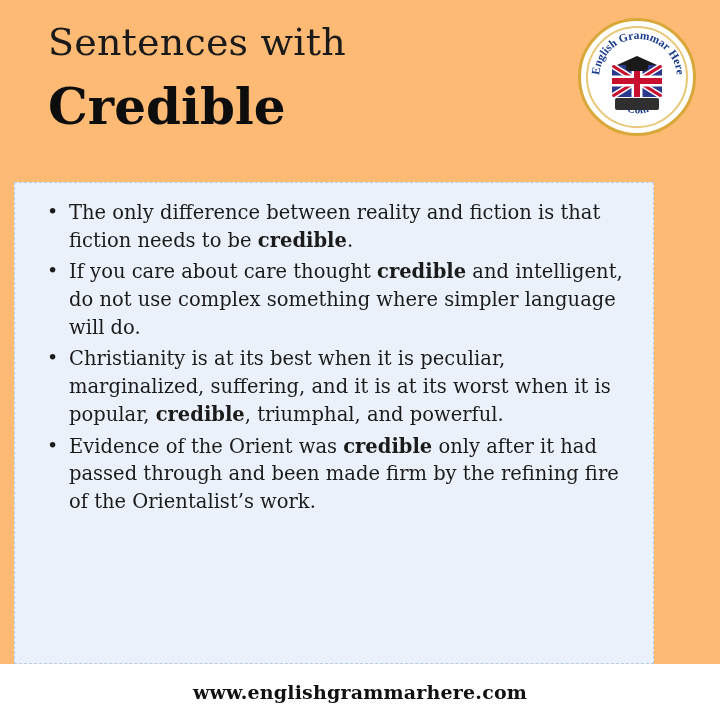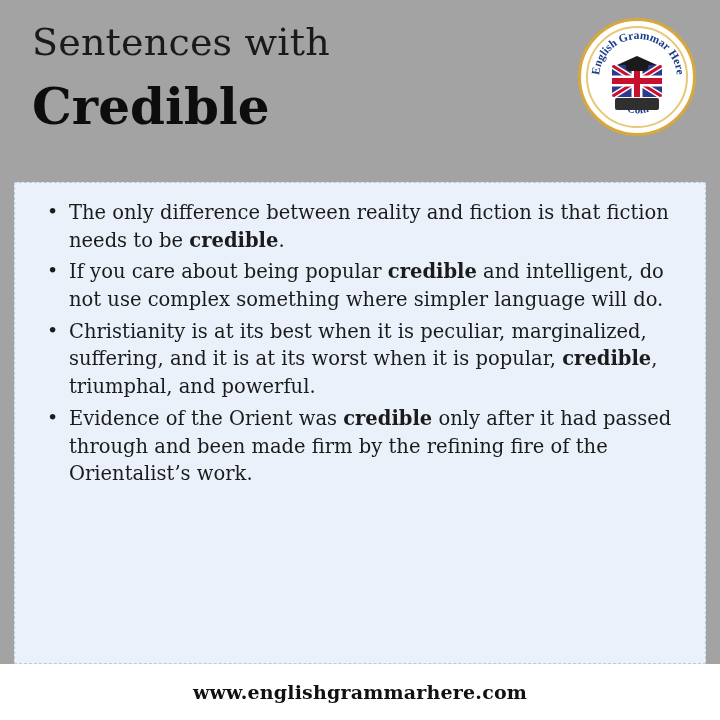--- a/index.html
+++ b/index.html
@@ -11,21 +11,22 @@
     height: 720px;
     background: #ffffff;
     font-family: "Liberation Sans", sans-serif;
     overflow: hidden;
   }
   .page {
     position: relative;
     width: 720px;
     height: 720px;
     box-sizing: border-box;
-    background: #a3a3a3;
+    background: #fdba74;
+    padding-left: 16px;
   }
 
   
   .header {
     position: relative;
     padding: 22px 24px 0 24px;
     height: 160px;
     box-sizing: border-box;
   }
   .title-block {
@@ -185,21 +186,21 @@
     background: #2f2f2f;
     border-radius: 2px;
     z-index: 4;
   }
 
   
   .card {
     position: absolute;
     left: 14px;
     top: 182px;
-    width: 692px;
+    width: 640px;
     height: 482px;
     box-sizing: border-box;
     background: #eaf1fa;
     border: 1px dashed #b9ccdf;
   }
   .list {
     margin: 0;
     padding: 16px 26px 16px 22px;
     list-style: none;
   }
@@ -286,21 +287,21 @@
           <div class="flag-cross-h2"></div>
         </div>
         <div class="logo-book"></div>
       </div>
     </div>
   </div>
 
   <div class="card">
     <ul class="list" id="sentence-list">
         <li class="list-item"><span>The only difference between reality and fiction is that fiction needs to be </span><span class="kw">credible</span><span>.</span></li>
-        <li class="list-item"><span>If you care about being popular </span><span class="kw">credible</span><span> and intelligent, do not use complex something where simpler language will do.</span></li>
+        <li class="list-item"><span>If you care about care thought </span><span class="kw">credible</span><span> and intelligent, do not use complex something where simpler language will do.</span></li>
         <li class="list-item"><span>Christianity is at its best when it is peculiar, marginalized, suffering, and it is at its worst when it is popular, </span><span class="kw">credible</span><span>, triumphal, and powerful.</span></li>
         <li class="list-item"><span>Evidence of the Orient was </span><span class="kw">credible</span><span> only after it had passed through and been made firm by the refining fire of the Orientalist’s work.</span></li>
       </ul>
   </div>
 
   <div class="footer">
     <span class="footer-text">www.englishgrammarhere.com</span>
   </div>
 
 </div>

